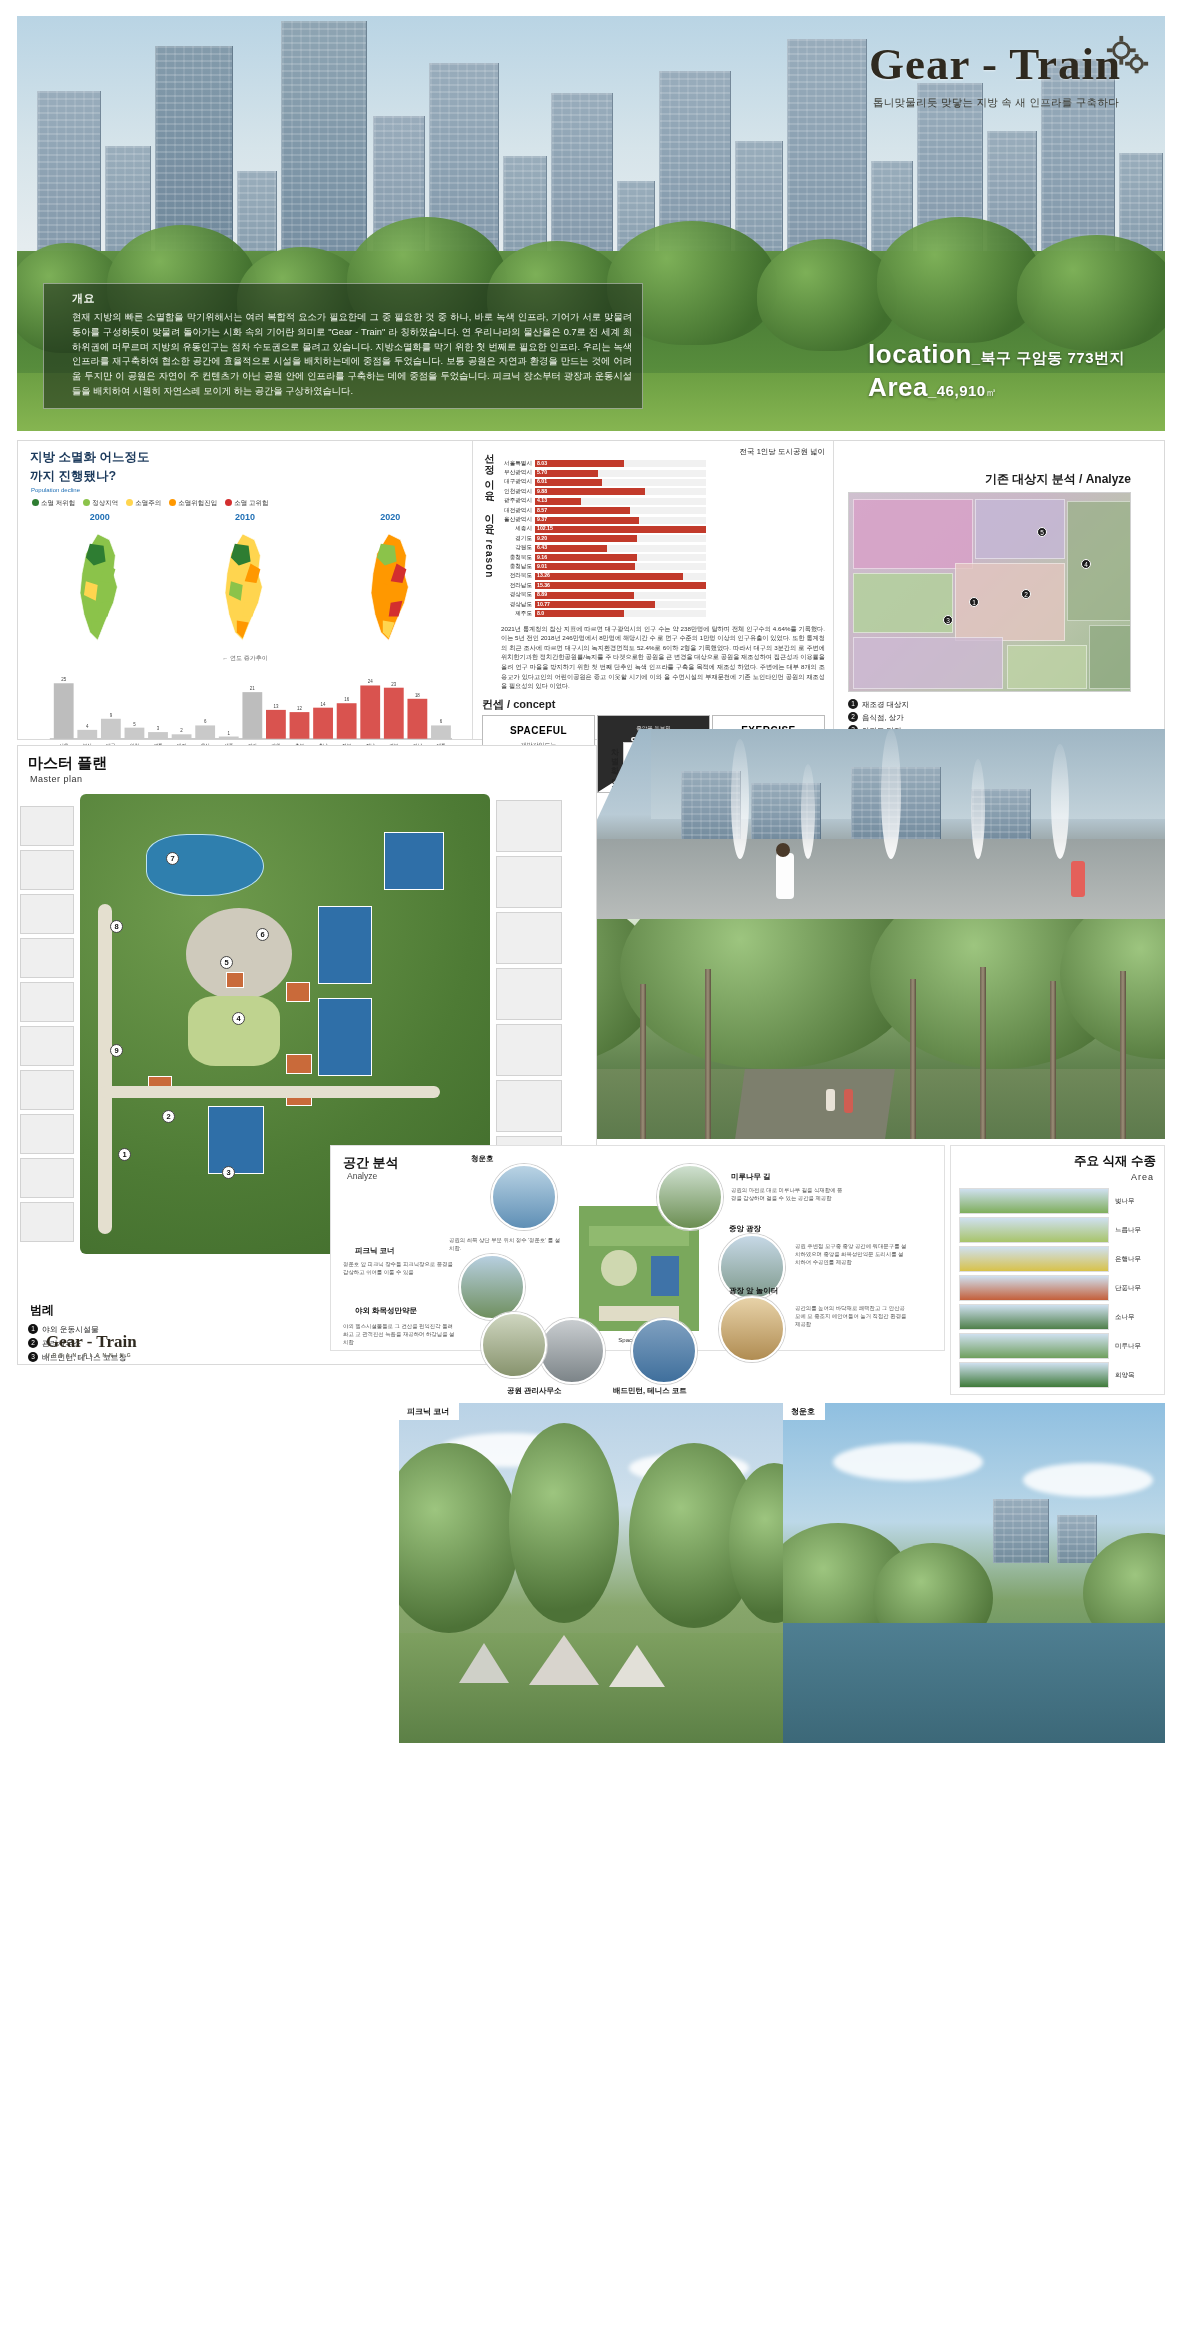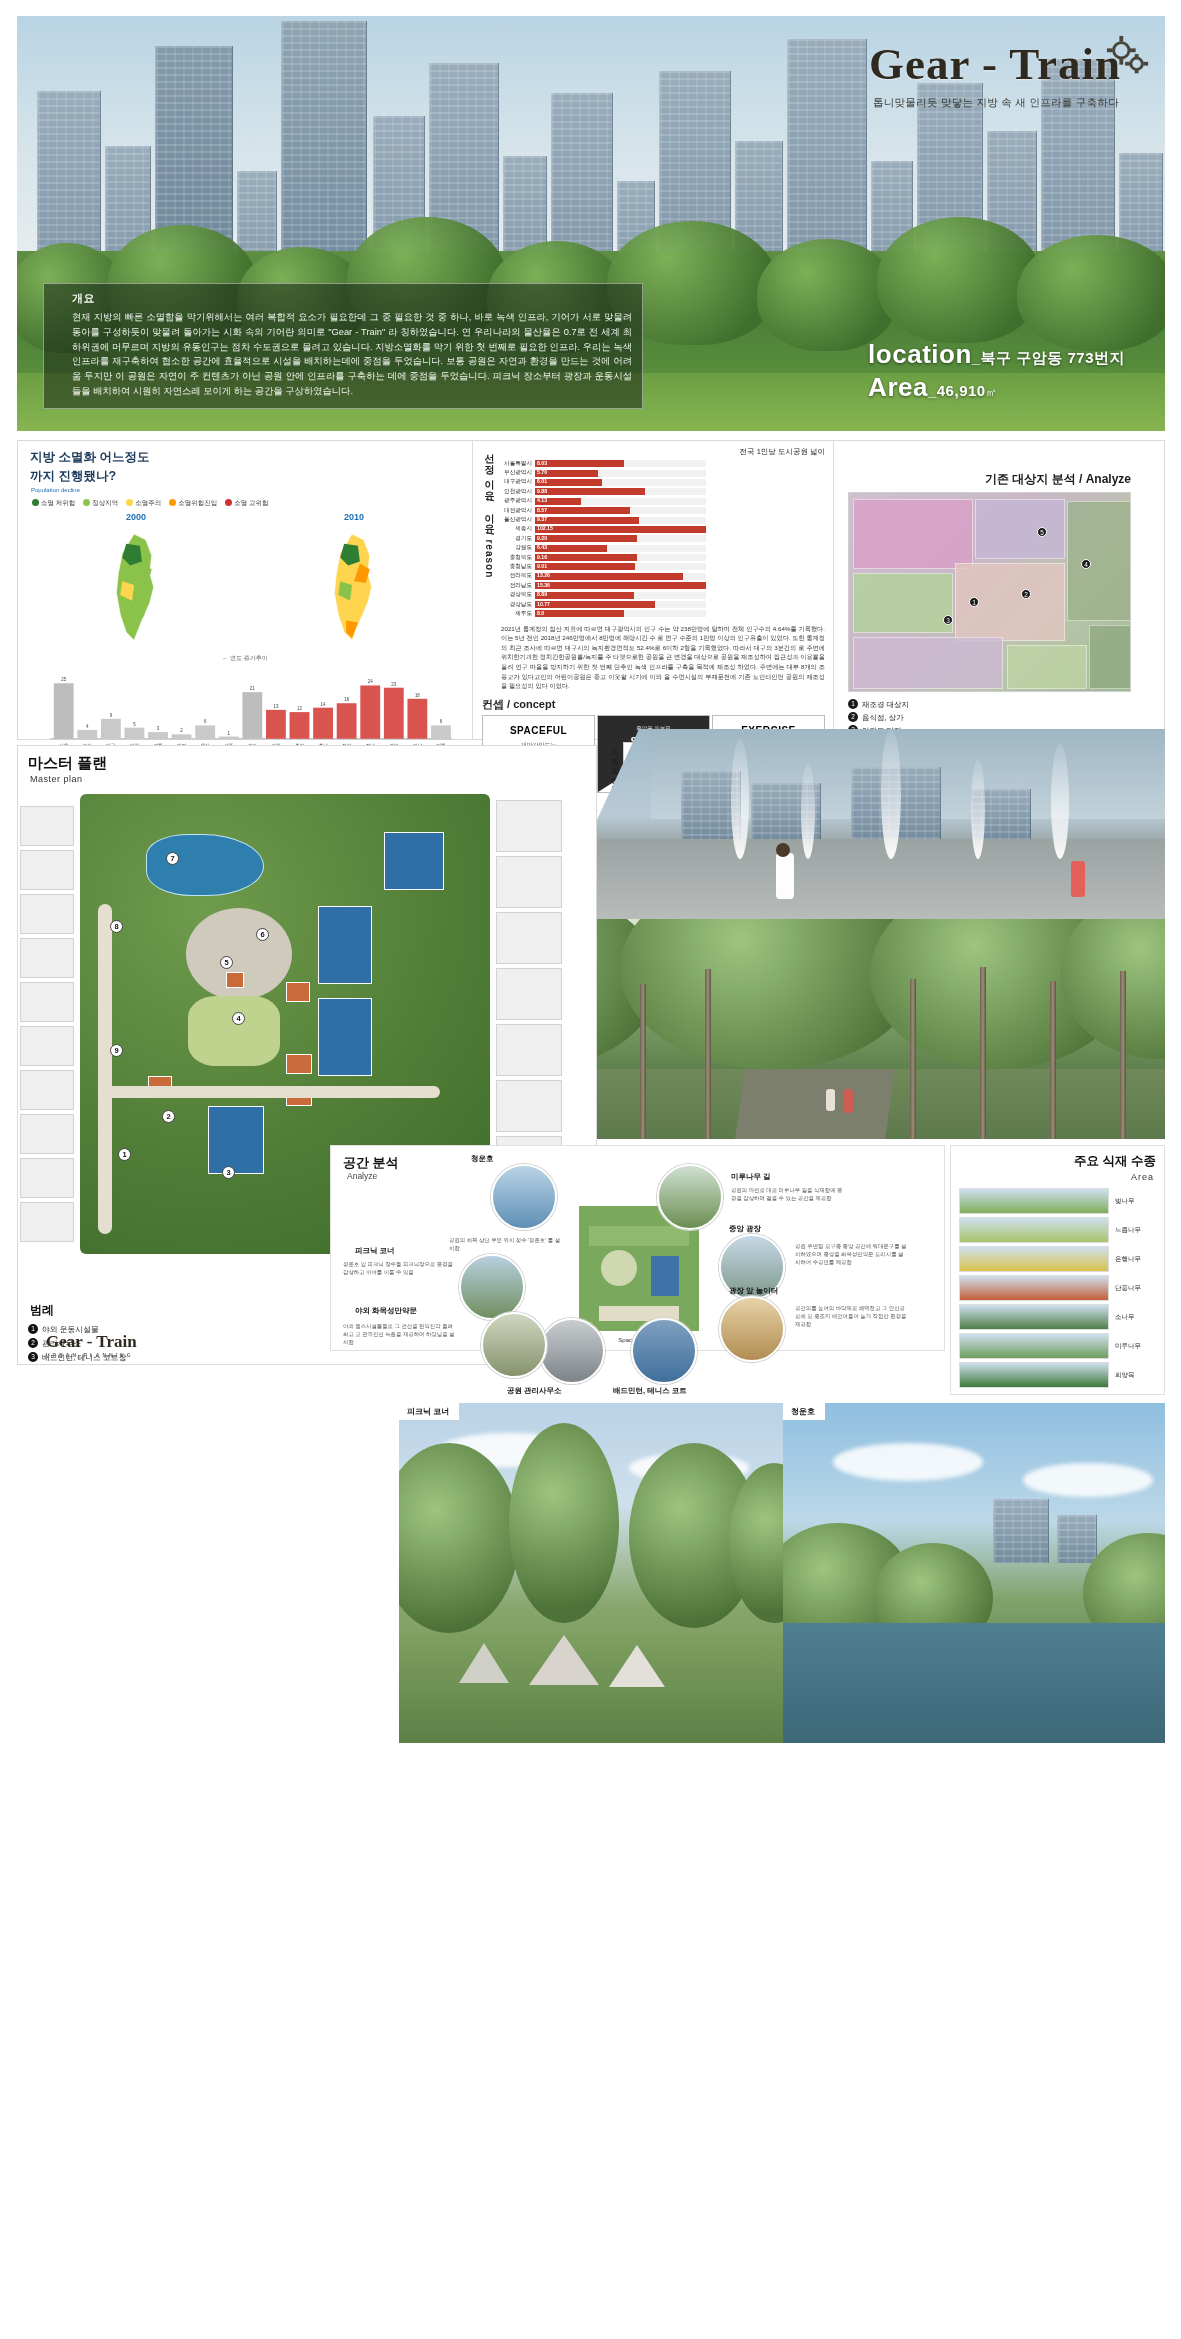--- a/index.html
+++ b/index.html
@@ -379,20 +379,31 @@
         </div>
         <div class="mapcol">
           <div class="mapyear">2010</div>
           <svg class="korea" viewBox="0 0 60 120">
             <path d="M28 4 L40 10 L46 26 L44 44 L48 58 L44 74 L36 92 L28 112 L20 104 L14 86 L10 64 L12 44 L16 24 Z" fill="#ffd54f" stroke="#fff" stroke-width=".7"></path>
             <path d="M20 14 L34 16 L36 32 L24 36 L16 28 Z" fill="#2e7d32"></path>
             <path d="M36 34 L46 40 L42 54 L30 52 Z" fill="#ff9800"></path>
             <path d="M16 52 L28 56 L26 72 L14 66 Z" fill="#8bc34a"></path>
             <path d="M30 74 L42 72 L38 88 L28 88 Z" fill="#ffd54f"></path>
             <path d="M22 92 L34 94 L28 110 L22 104 Z" fill="#ff9800"></path>
+          </svg>
+        </div>
+        <div class="mapcol">
+          <div class="mapyear">2020</div>
+          <svg class="korea" viewBox="0 0 60 120">
+            <path d="M28 4 L40 10 L46 26 L44 44 L48 58 L44 74 L36 92 L28 112 L20 104 L14 86 L10 64 L12 44 L16 24 Z" fill="#ff9800" stroke="#fff" stroke-width=".7"></path>
+            <path d="M20 14 L34 16 L36 32 L24 36 L16 28 Z" fill="#8bc34a"></path>
+            <path d="M36 34 L46 40 L42 54 L30 52 Z" fill="#d32f2f"></path>
+            <path d="M16 52 L28 56 L26 72 L14 66 Z" fill="#ff9800"></path>
+            <path d="M30 74 L42 72 L38 88 L28 88 Z" fill="#d32f2f"></path>
+            <path d="M22 92 L34 94 L28 110 L22 104 Z" fill="#ffd54f"></path>
           </svg>
         </div>
       </div>
       <div class="ext-caption">← 연도 증가추이</div>
 
       <div class="minibar">
         <svg width="100%" height="88" viewBox="0 0 430 88">
           <line x1="18" y1="72" x2="424" y2="72" stroke="#999" stroke-width=".7"></line>
           <g id="extbars">
               <rect x="22" y="16" width="20" height="56" fill="#bdbdbd"></rect>

